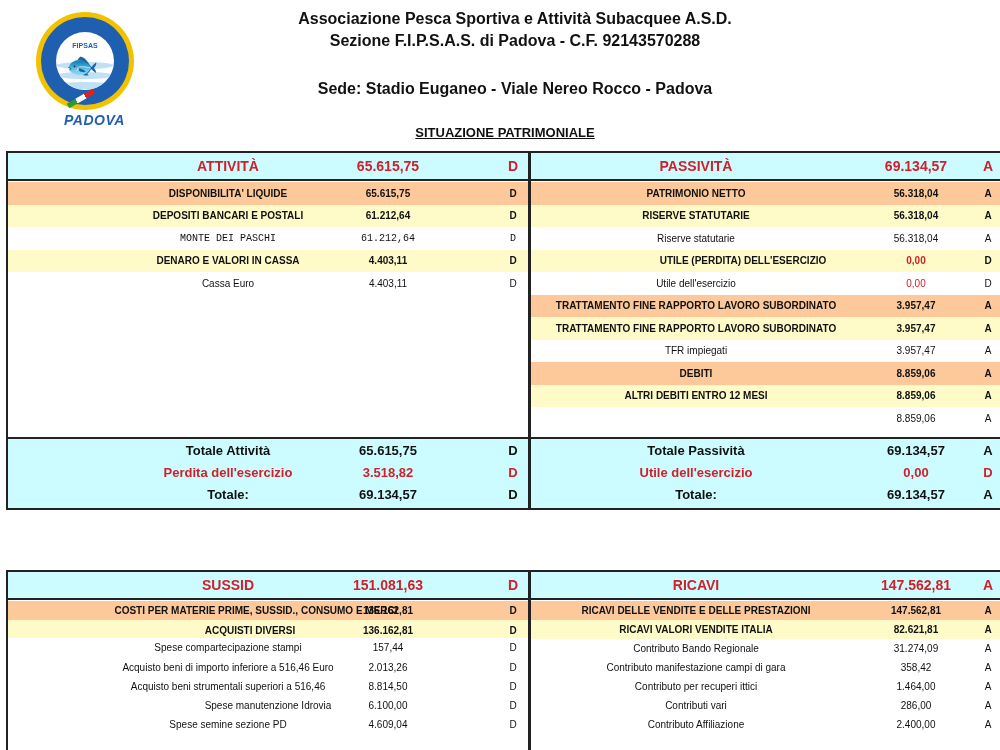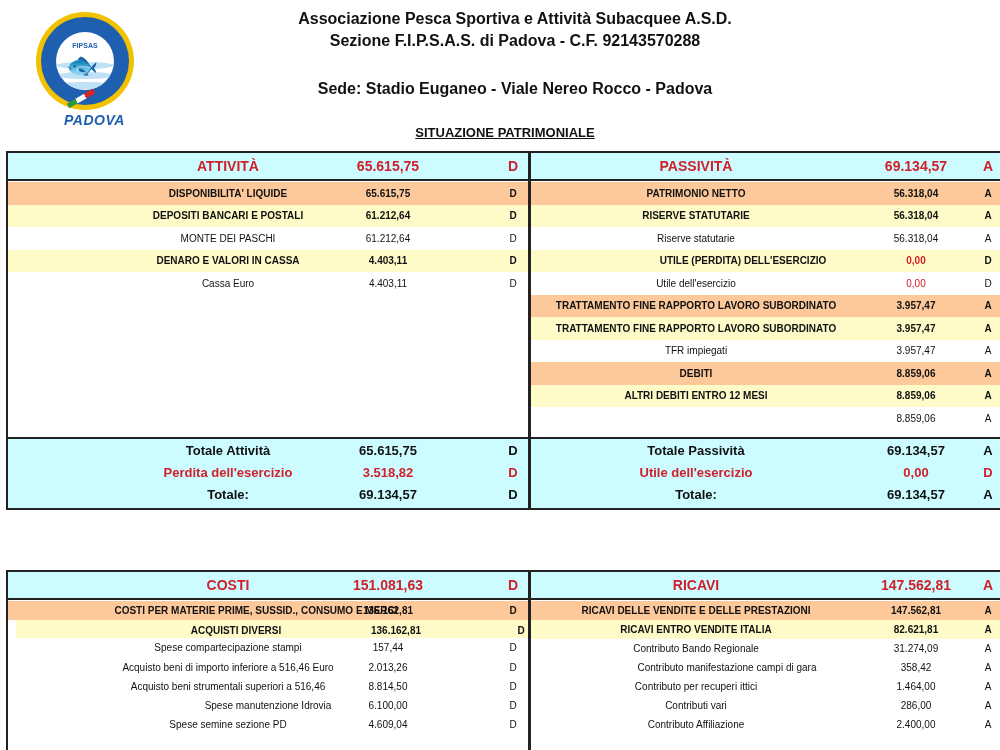--- a/index.html
+++ b/index.html
@@ -61,21 +61,21 @@
     <div class="row orange" style="top: 29px; height: 22.5px; left: 0px; width: 520px; right: auto;">
       <div class="lbl" style="width: 440px;">DISPONIBILITA' LIQUIDE</div>
       <div class="val" style="left: 320px; width: 120px;">65.615,75</div>
       <div class="sgn" style="left: 495px; width: 20px;">D</div>
     </div>
     <div class="row yellow" style="top: 51.5px; height: 22.5px; left: 0px; width: 520px; right: auto;">
       <div class="lbl" style="width: 440px;">DEPOSITI BANCARI E POSTALI</div>
       <div class="val" style="left: 320px; width: 120px;">61.212,64</div>
       <div class="sgn" style="left: 495px; width: 20px;">D</div>
     </div>
-    <div class="row white" style="top: 74px; height: 22.5px; left: 0px; width: 520px; right: auto;">
+    <div class="row white" style="top: 74px; height: 22.5px; left: 0px; width: 520px; right: auto; font-family: Liberation Mono, monospace;">
       <div class="lbl" style="width: 440px;">MONTE DEI PASCHI</div>
       <div class="val" style="left: 320px; width: 120px;">61.212,64</div>
       <div class="sgn" style="left: 495px; width: 20px;">D</div>
     </div>
     <div class="row yellow" style="top: 96.5px; height: 22.5px; left: 0px; width: 520px; right: auto;">
       <div class="lbl" style="width: 440px;">DENARO E VALORI IN CASSA</div>
       <div class="val" style="left: 320px; width: 120px;">4.403,11</div>
       <div class="sgn" style="left: 495px; width: 20px;">D</div>
     </div>
     <div class="row white" style="top: 119px; height: 22.5px; left: 0px; width: 520px; right: auto;">
@@ -174,30 +174,30 @@
       <div class="val" style="left: 325px; width: 120px;">69.134,57</div>
       <div class="sgn" style="left: 447px; width: 20px;">A</div>
     </div>
     <div class="sep" style="top: 26px;"></div>
     <div class="sep" style="top: 284px;"></div>
     <div class="divider" style="left: 520px;"></div>
   </div>
 
 <div class="tbl" id="t2" style="left: 6px; top: 570px; width: 993px; height: 190px; border-bottom: none;">
     <div class="row head" style="top: 0px; height: 26px; left: 0px; width: 520px; right: auto;">
-      <div class="lbl red" style="width: 440px;">COSTI</div>
+      <div class="lbl red" style="width: 440px;">SUSSID</div>
       <div class="val red" style="left: 320px; width: 120px;">151.081,63</div>
       <div class="sgn red" style="left: 495px; width: 20px;">D</div>
     </div>
     <div class="row orange" style="top: 29px; height: 19px; left: 0px; width: 520px; right: auto;">
       <div class="lbl" style="width: 440px; padding-left: 28px;">COSTI PER MATERIE PRIME, SUSSID., CONSUMO E MERCI</div>
       <div class="val" style="left: 320px; width: 120px;">136.162,81</div>
       <div class="sgn" style="left: 495px; width: 20px;">D</div>
     </div>
-    <div class="row yellow" style="top: 48px; height: 21px; left: 8px; width: 520px; right: auto;">
+    <div class="row yellow" style="top: 48px; height: 21px; left: 0px; width: 520px; right: auto; padding-left: 22px;">
       <div class="lbl" style="width: 440px;">ACQUISTI DIVERSI</div>
       <div class="val" style="left: 320px; width: 120px;">136.162,81</div>
       <div class="sgn" style="left: 495px; width: 20px;">D</div>
     </div>
     <div class="row white" style="top: 66px; height: 19px; left: 0px; width: 520px; right: auto;">
       <div class="lbl" style="width: 440px;">Spese compartecipazione stampi</div>
       <div class="val" style="left: 320px; width: 120px;">157,44</div>
       <div class="sgn" style="left: 495px; width: 20px;">D</div>
     </div>
     <div class="row white" style="top: 86px; height: 19px; left: 0px; width: 520px; right: auto;">
@@ -224,31 +224,31 @@
       <div class="lbl red" style="width: 330px;">RICAVI</div>
       <div class="val red" style="left: 325px; width: 120px;">147.562,81</div>
       <div class="sgn red" style="left: 447px; width: 20px;">A</div>
     </div>
     <div class="row orange" style="top: 29px; height: 19px; left: 523px; width: 475px; right: auto;">
       <div class="lbl" style="width: 330px;">RICAVI DELLE VENDITE E DELLE PRESTAZIONI</div>
       <div class="val" style="left: 325px; width: 120px;">147.562,81</div>
       <div class="sgn" style="left: 447px; width: 20px;">A</div>
     </div>
     <div class="row yellow" style="top: 48px; height: 19px; left: 523px; width: 475px; right: auto;">
-      <div class="lbl" style="width: 330px;">RICAVI ENTRO VENDITE ITALIA</div>
+      <div class="lbl" style="width: 330px;">RICAVI VALORI VENDITE ITALIA</div>
       <div class="val" style="left: 325px; width: 120px;">82.621,81</div>
       <div class="sgn" style="left: 447px; width: 20px;">A</div>
     </div>
     <div class="row white" style="top: 67px; height: 19px; left: 523px; width: 475px; right: auto;">
       <div class="lbl" style="width: 330px;">Contributo Bando Regionale</div>
       <div class="val" style="left: 325px; width: 120px;">31.274,09</div>
       <div class="sgn" style="left: 447px; width: 20px;">A</div>
     </div>
     <div class="row white" style="top: 86px; height: 19px; left: 523px; width: 475px; right: auto;">
-      <div class="lbl" style="width: 330px; padding-left: 31px;">Contributo manifestazione campi di gara</div>
+      <div class="lbl" style="width: 330px;">Contributo manifestazione campi di gara</div>
       <div class="val" style="left: 325px; width: 120px;">358,42</div>
       <div class="sgn" style="left: 447px; width: 20px;">A</div>
     </div>
     <div class="row white" style="top: 105px; height: 19px; left: 523px; width: 475px; right: auto;">
       <div class="lbl" style="width: 330px;">Contributo per recuperi ittici</div>
       <div class="val" style="left: 325px; width: 120px;">1.464,00</div>
       <div class="sgn" style="left: 447px; width: 20px;">A</div>
     </div>
     <div class="row white" style="top: 124px; height: 19px; left: 523px; width: 475px; right: auto;">
       <div class="lbl" style="width: 330px;">Contributi vari</div>

